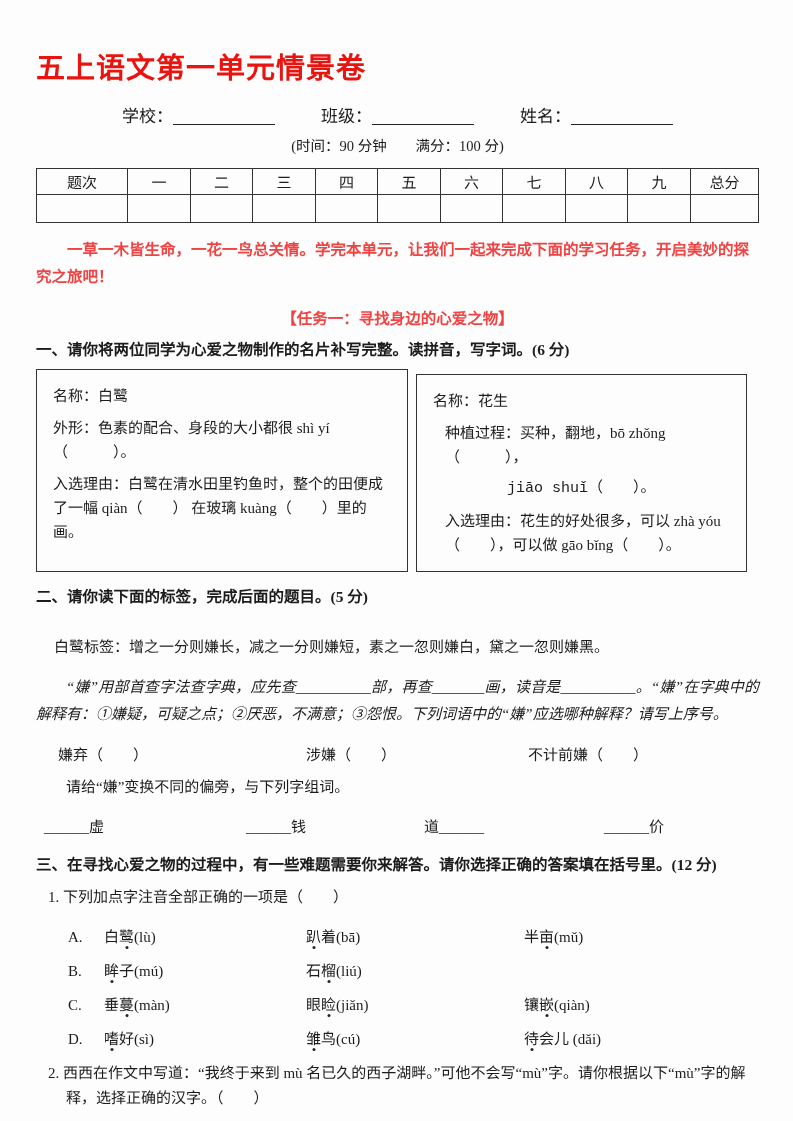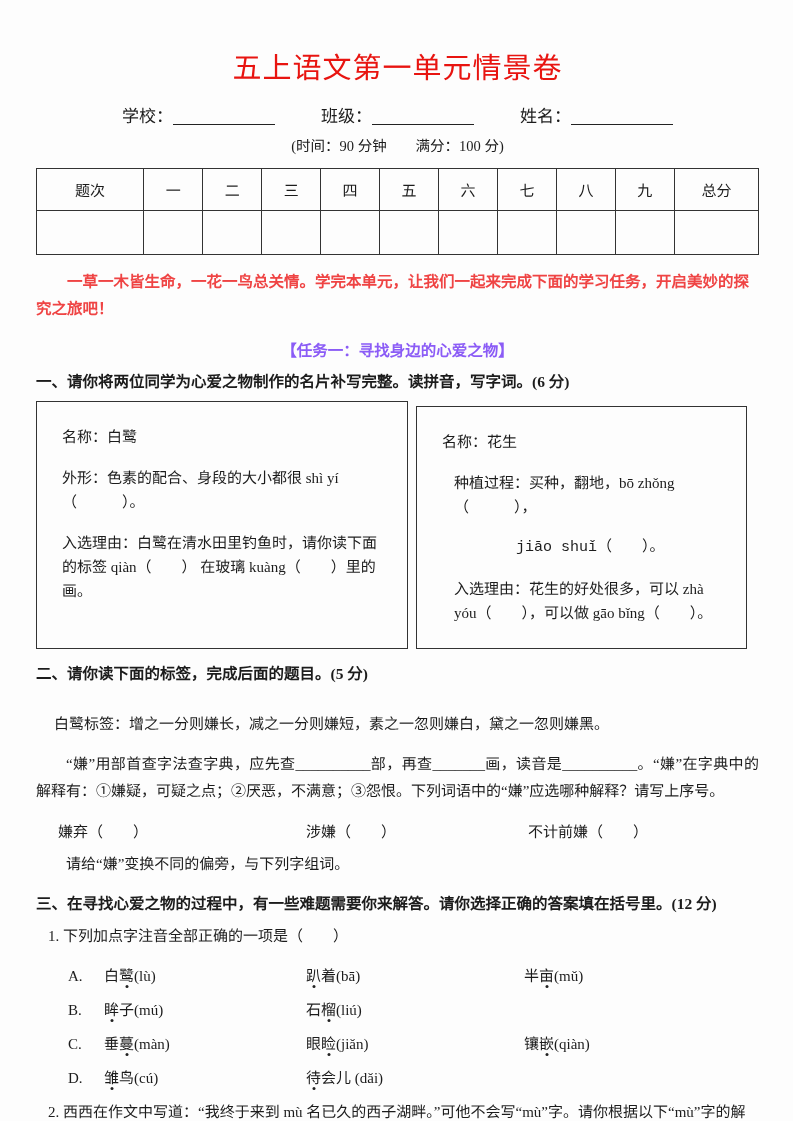--- a/index.html
+++ b/index.html
@@ -6,54 +6,54 @@
   body{
     width:793px;min-height:1121px;
     font-family:"Liberation Serif","DejaVu Serif",serif;
     color:#1c1c1c;
     font-size:15px;
     -webkit-font-smoothing:antialiased;
   }
   .page{width:793px;min-height:1121px;box-sizing:border-box;padding:44px 34px 20px 36px;background:#fdfdfd;}
 
   
-  .title{margin:0;text-align:center;color:#e81410;font-size:29px;font-weight:normal;letter-spacing:1px;}
+  .title{margin:0;text-align:left;color:#e81410;font-size:29px;font-weight:bold;letter-spacing:1px;}
   .info-row{display:flex;justify-content:center;align-items:flex-end;gap:46px;margin-top:16px;font-size:17px;}
   .info-item{display:flex;align-items:center;}
   .blank-line{display:inline-block;width:102px;border-bottom:1.5px solid #222;height:1.15em;}
   .time-line{text-align:center;margin-top:7px;font-size:14.5px;}
 
   
   table.score-table{border-collapse:collapse;width:100%;margin-top:13px;table-layout:fixed;}
-  table.score-table td{border:1.6px solid #333;text-align:center;font-size:15px;padding:8px;height:25px;}
+  table.score-table td{border:1.6px solid #333;text-align:center;font-size:15px;padding:0;height:25px;}
   table.score-table tr.empty td{height:27px;}
   table.score-table td.first{width:12.5%;}
   table.score-table td.last{width:9.3%;}
 
   
   .intro-red{color:#ef4444;font-weight:bold;margin-top:13px;line-height:27px;text-indent:2em;font-size:15.5px;}
-  .task-header{color:#8b5cf6;font-weight:bold;text-align:center;margin-top:4px;font-size:15.5px;}
+  .task-header{color:#ef4444;font-weight:bold;text-align:center;margin-top:4px;font-size:15.5px;}
 
   
   .sec-heading{font-weight:bold;margin-top:9px;font-size:15.5px;line-height:25px;}
   .hang{padding-left:30px;text-indent:-30px;}
 
   
   .cards{display:flex;gap:8px;margin-top:7px;align-items:stretch;}
   .card{border:1.6px solid #333;box-sizing:border-box;padding:6px 8px;line-height:24px;}
   .card-left{width:372px;}
   .card-right{width:331px;margin-top:5px;}
-  .card p{margin:17px;}
+  .card p{margin:8px;}
   .indented{padding-left:12px;}
   .pinyin-center{padding-left:74px;font-family:Liberation Mono, monospace;}
   .gap-top{margin-top:10px;}
 
   
   .label-line{margin-top:26px;padding-left:18px;line-height:24px;}
-  .dict-para{margin-top:10px;line-height:27px;text-indent:2em;text-align:justify;}
+  .dict-para{margin-top:10px;line-height:27px;text-indent:2em;text-align:justify;font-style:italic;}
   .words-row{display:flex;margin-top:7px;line-height:24px;}
   .w1{margin-left:22px;}
   .w2{margin-left:158px;}
   .w3{margin-left:132px;}
   .radical-prompt{margin-top:8px;padding-left:30px;line-height:24px;}
   .combos-row{display:flex;margin-top:6px;line-height:26px;}
   .c1{margin-left:8px;}
   .c2{margin-left:142px;}
   .c3{margin-left:118px;}
   .c4{margin-left:120px;}
@@ -123,39 +123,45 @@
   </table>
 
   <p class="intro-red">一草一木皆生命，一花一鸟总关情。学完本单元，让我们一起来完成下面的学习任务，开启美妙的探究之旅吧！</p>
   <div class="task-header">【任务一：寻找身边的心爱之物】</div>
 
   <div class="sec-heading">一、请你将两位同学为心爱之物制作的名片补写完整。读拼音，写字词。(6 分)</div>
   <div class="cards">
     <div class="card card-left">
       <p>名称：白鹭</p>
       <p>外形：色素的配合、身段的大小都很 shì yí（　　　）。</p>
-      <p>入选理由：白鹭在清水田里钓鱼时，请你读下面的标签 qiàn（　　） 在玻璃 kuàng（　　）里的画。</p>
+      <p>入选理由：白鹭在清水田里钓鱼时，整个的田便成了一幅 qiàn（　　） 在玻璃 kuàng（　　）里的画。</p>
     </div>
     <div class="card card-right">
       <p>名称：花生</p>
       <p class="indented">种植过程：买种，翻地，bō zhǒng（　　　），</p>
       <p class="pinyin-center">jiāo shuǐ（　　）。</p>
       <p class="indented gap-top">入选理由：花生的好处很多，可以 zhà yóu（　　），可以做 gāo bǐng（　　）。</p>
     </div>
   </div>
 
   <div class="sec-heading" style="margin-top:12px;">二、请你读下面的标签，完成后面的题目。(5 分)</div>
   <p class="label-line">白鹭标签：增之一分则嫌长，减之一分则嫌短，素之一忽则嫌白，黛之一忽则嫌黑。</p>
   <p class="dict-para">“嫌”用部首查字法查字典，应先查__________部，再查_______画，读音是__________。“嫌”在字典中的解释有：①嫌疑，可疑之点；②厌恶，不满意；③怨恨。下列词语中的“嫌”应选哪种解释？请写上序号。</p>
   <div class="words-row">
     <span class="w1">嫌弃（　　）</span>
     <span class="w2">涉嫌（　　）</span>
     <span class="w3">不计前嫌（　　）</span>
   </div>
   <p class="radical-prompt">请给“嫌”变换不同的偏旁，与下列字组词。</p>
+  <div class="combos-row">
+    <span class="c1">______虚</span>
+    <span class="c2">______钱</span>
+    <span class="c3">道______</span>
+    <span class="c4">______价</span>
+  </div>
 
   <div class="sec-heading hang" style="margin-top:12px;">三、在寻找心爱之物的过程中，有一些难题需要你来解答。请你选择正确的答案填在括号里。(12 分)</div>
 
   <p class="q-prompt">1. 下列加点字注音全部正确的一项是（　　）</p>
   <div class="opt-rows">
     <div class="opt-row">
       <span>A.</span>
       <span><span>白</span><span class="du">鹭</span><span>(lù)</span></span>
       <span><span></span><span class="du">趴</span><span>着(bā)</span></span>
       <span><span>半</span><span class="du">亩</span><span>(mǔ)</span></span>
@@ -166,20 +172,21 @@
       <span><span>石</span><span class="du">榴</span><span>(liú)</span></span>
     </div>
     <div class="opt-row">
       <span>C.</span>
       <span><span>垂</span><span class="du">蔓</span><span>(màn)</span></span>
       <span><span>眼</span><span class="du">睑</span><span>(jiǎn)</span></span>
       <span><span>镶</span><span class="du">嵌</span><span>(qiàn)</span></span>
     </div>
     <div class="opt-row">
       <span>D.</span>
+      <span><span></span><span class="du">嗜</span><span>好(sì)</span></span>
       <span><span></span><span class="du">雏</span><span>鸟(cú)</span></span>
       <span><span></span><span class="du">待</span><span>会儿 (dǎi)</span></span>
     </div>
   </div>
 
   <p class="q-prompt q-hang">2. 西西在作文中写道：“我终于来到 mù 名已久的西子湖畔。”可他不会写“mù”字。请你根据以下“mù”字的解释，选择正确的汉字。（　　）</p>
   <div class="opt-grid2">
     <span>A. 暮：傍晚，色素的配合。</span>
     <span>B. 募：广泛征求。</span>
     <span>C. 慕：羡慕，仰慕。</span>

